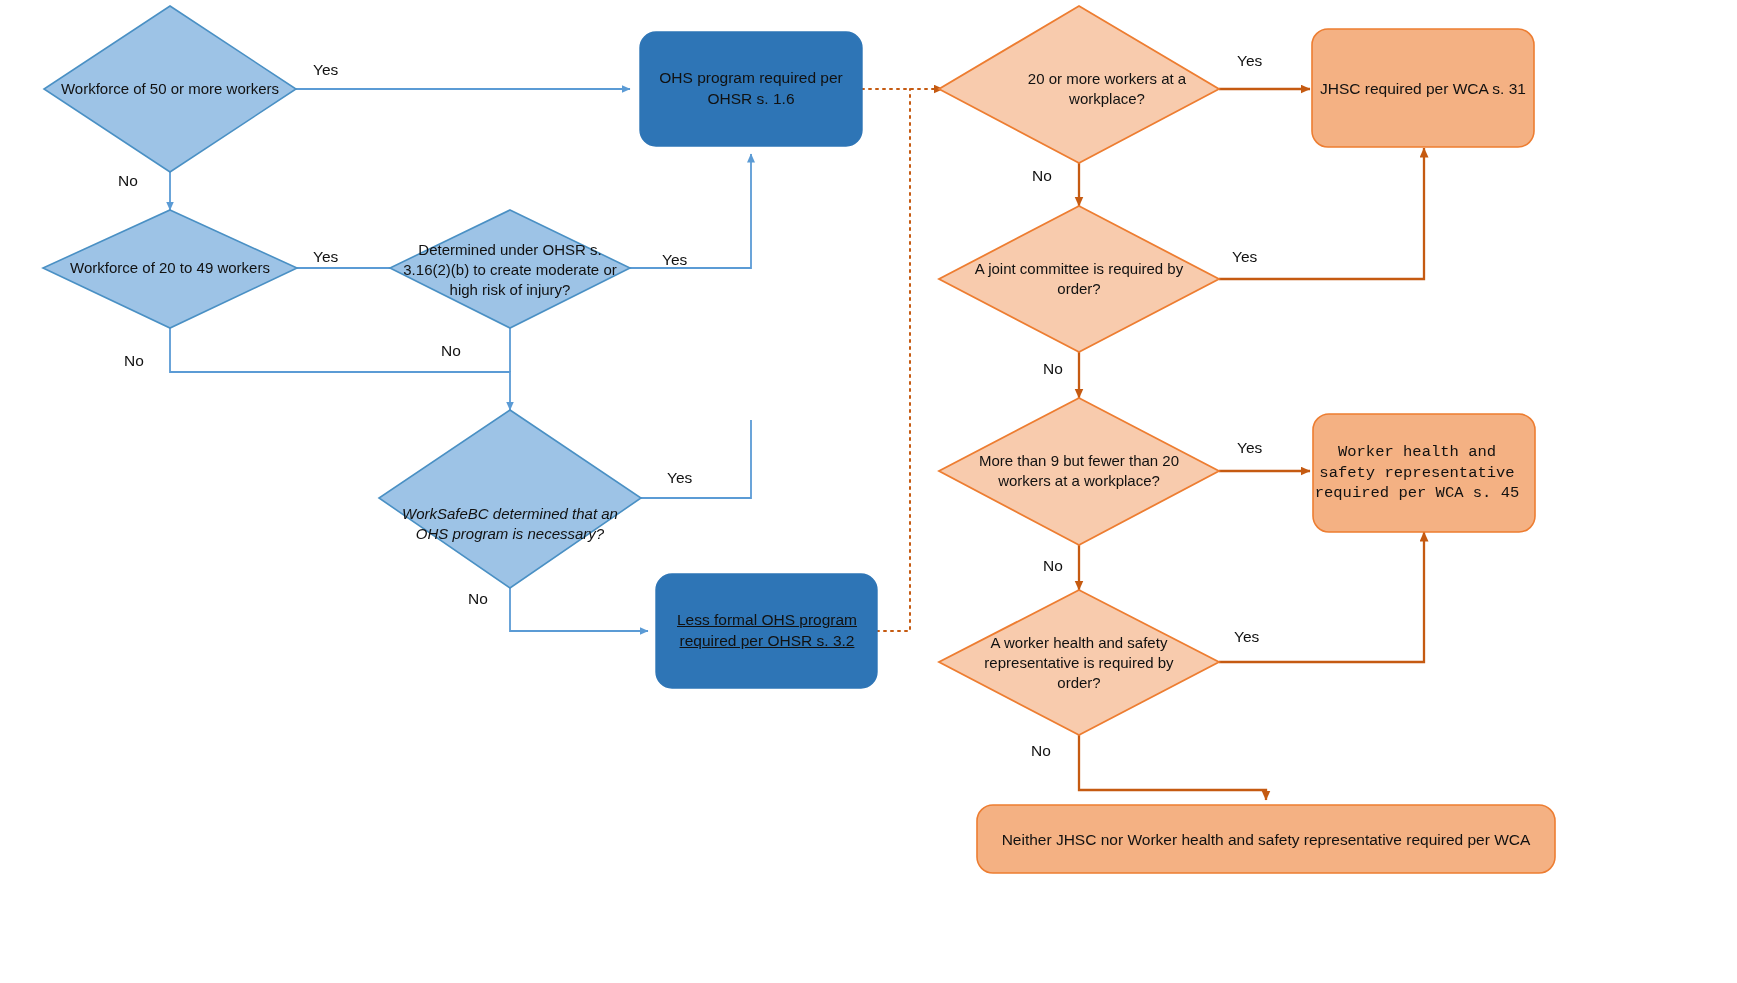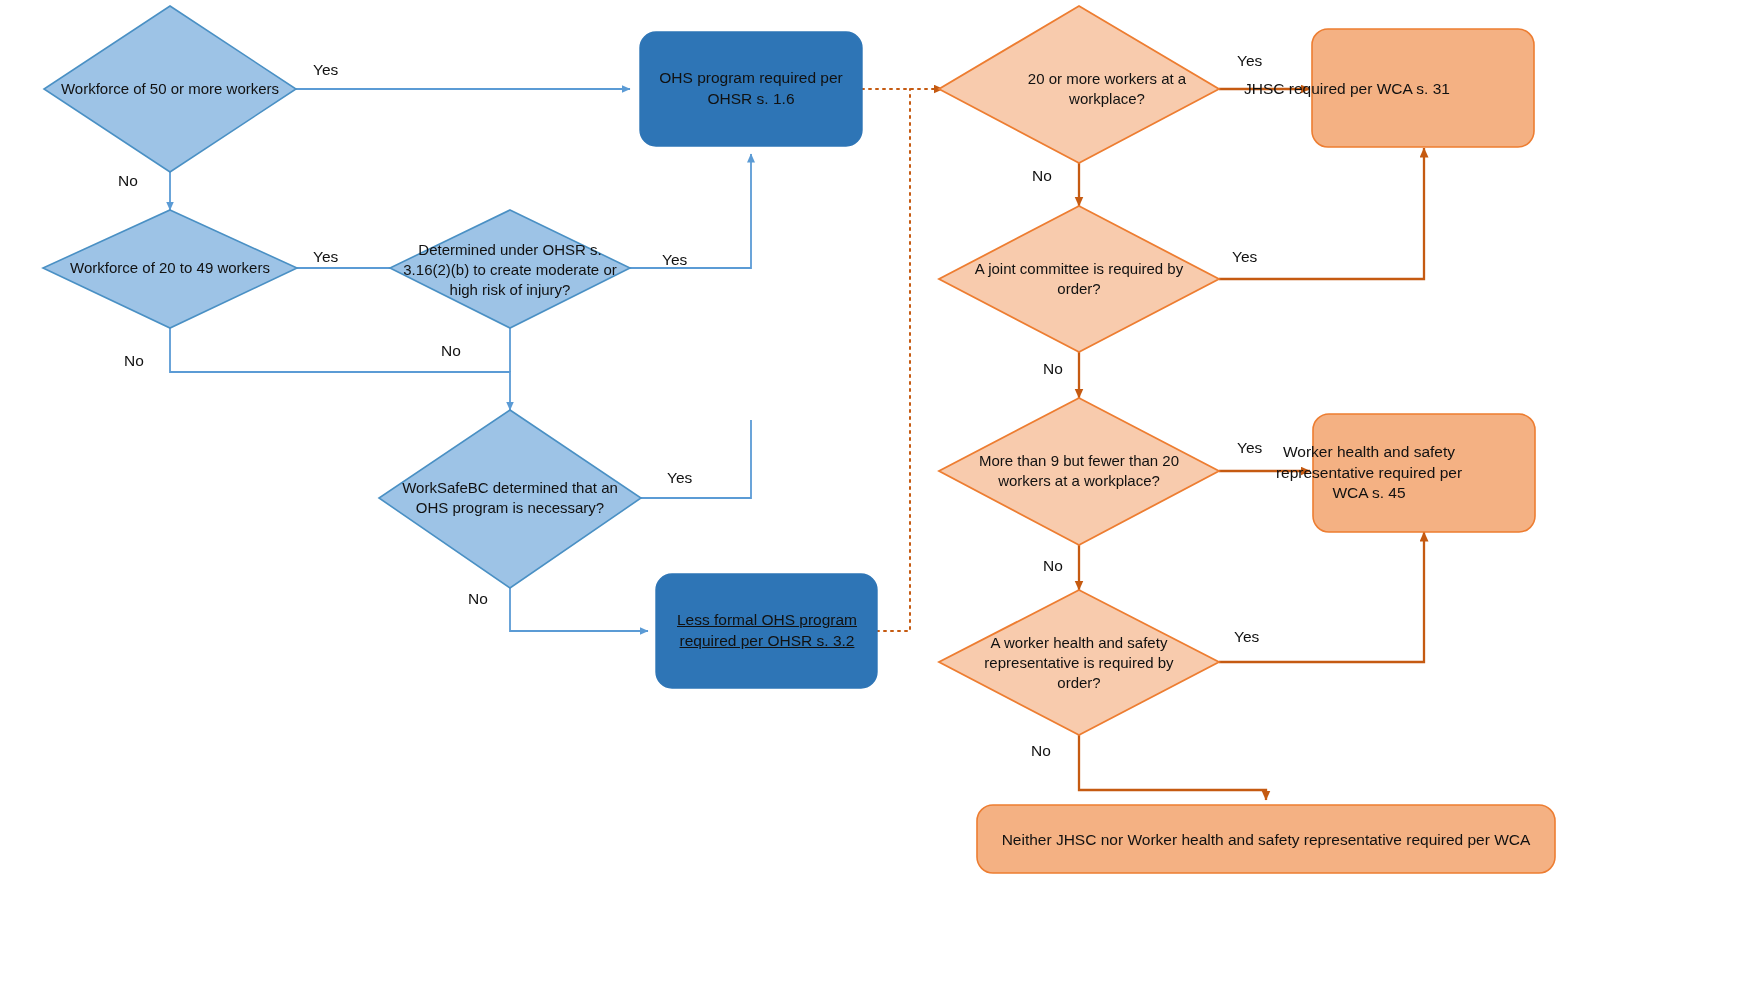--- a/index.html
+++ b/index.html
@@ -134,33 +134,33 @@
   </svg>
 
   <div class="node-label dia-label" style="left:60px; top:49px; width:220px; height:80px;">Workforce of 50 or more workers</div>
 
   <div class="node-label box-label" style="left:648px; top:49px; width:206px; height:80px;">OHS program required per OHSR s. 1.6</div>
 
   <div class="node-label dia-label" style="left:62px; top:228px; width:216px; height:80px;">Workforce of 20 to 49 workers</div>
 
   <div class="node-label dia-label" style="left:403px; top:226px; width:214px; height:88px;text-align:center;">Determined under OHSR s. 3.16(2)(b) to create moderate or high risk of injury?</div>
 
-  <div class="node-label dia-label" style="left:402px; top:456px; width:216px; height:84px;">WorkSafeBC determined that an OHS program is necessary?</div>
+  <div class="node-label dia-label" style="left:402px; top:482px; width:216px; height:84px;font-style:italic;">WorkSafeBC determined that an OHS program is necessary?</div>
 
   <div class="node-label box-label" style="left:664px; top:591px; width:206px; height:80px;text-decoration:underline;">Less formal OHS program required per OHSR s. 3.2</div>
 
   <div class="node-label dia-label" style="left:995px; top:49px; width:224px; height:80px;">20 or more workers at a workplace?</div>
 
-  <div class="node-label box-label" style="left:1244px; top:49px; width:206px; height:80px;text-align:right;">JHSC required per WCA s. 31</div>
+  <div class="node-label box-label" style="left:1320px; top:49px; width:206px; height:80px;text-align:right;">JHSC required per WCA s. 31</div>
 
   <div class="node-label dia-label" style="left:967px; top:239px; width:224px; height:80px;">A joint committee is required by order?</div>
 
   <div class="node-label dia-label" style="left:962px; top:431px; width:234px; height:80px;">More than 9 but fewer than 20 workers at a workplace?</div>
 
-  <div class="node-label box-label" style="left:1264px; top:431px; width:210px; height:84px;">Worker health and safety representative required per WCA s. 45</div>
+  <div class="node-label box-label" style="left:1312px; top:431px; width:210px; height:84px;font-family:Liberation Mono, monospace;">Worker health and safety representative required per WCA s. 45</div>
 
   <div class="node-label box-label" style="left:995px; top:815px; width:542px; height:50px;">Neither JHSC nor Worker health and safety representative required per WCA</div>
 
   <div class="node-label dia-label" style="left:967px; top:620px; width:224px; height:86px;">A worker health and safety representative is required by order?</div>
 
   <div class="edge-label" style="left:313px; top:61px;">Yes</div>
   <div class="edge-label" style="left:118px; top:172px;">No</div>
   <div class="edge-label" style="left:313px; top:248px;">Yes</div>
   <div class="edge-label" style="left:124px; top:352px;">No</div>
   <div class="edge-label" style="left:662px; top:251px;">Yes</div>

